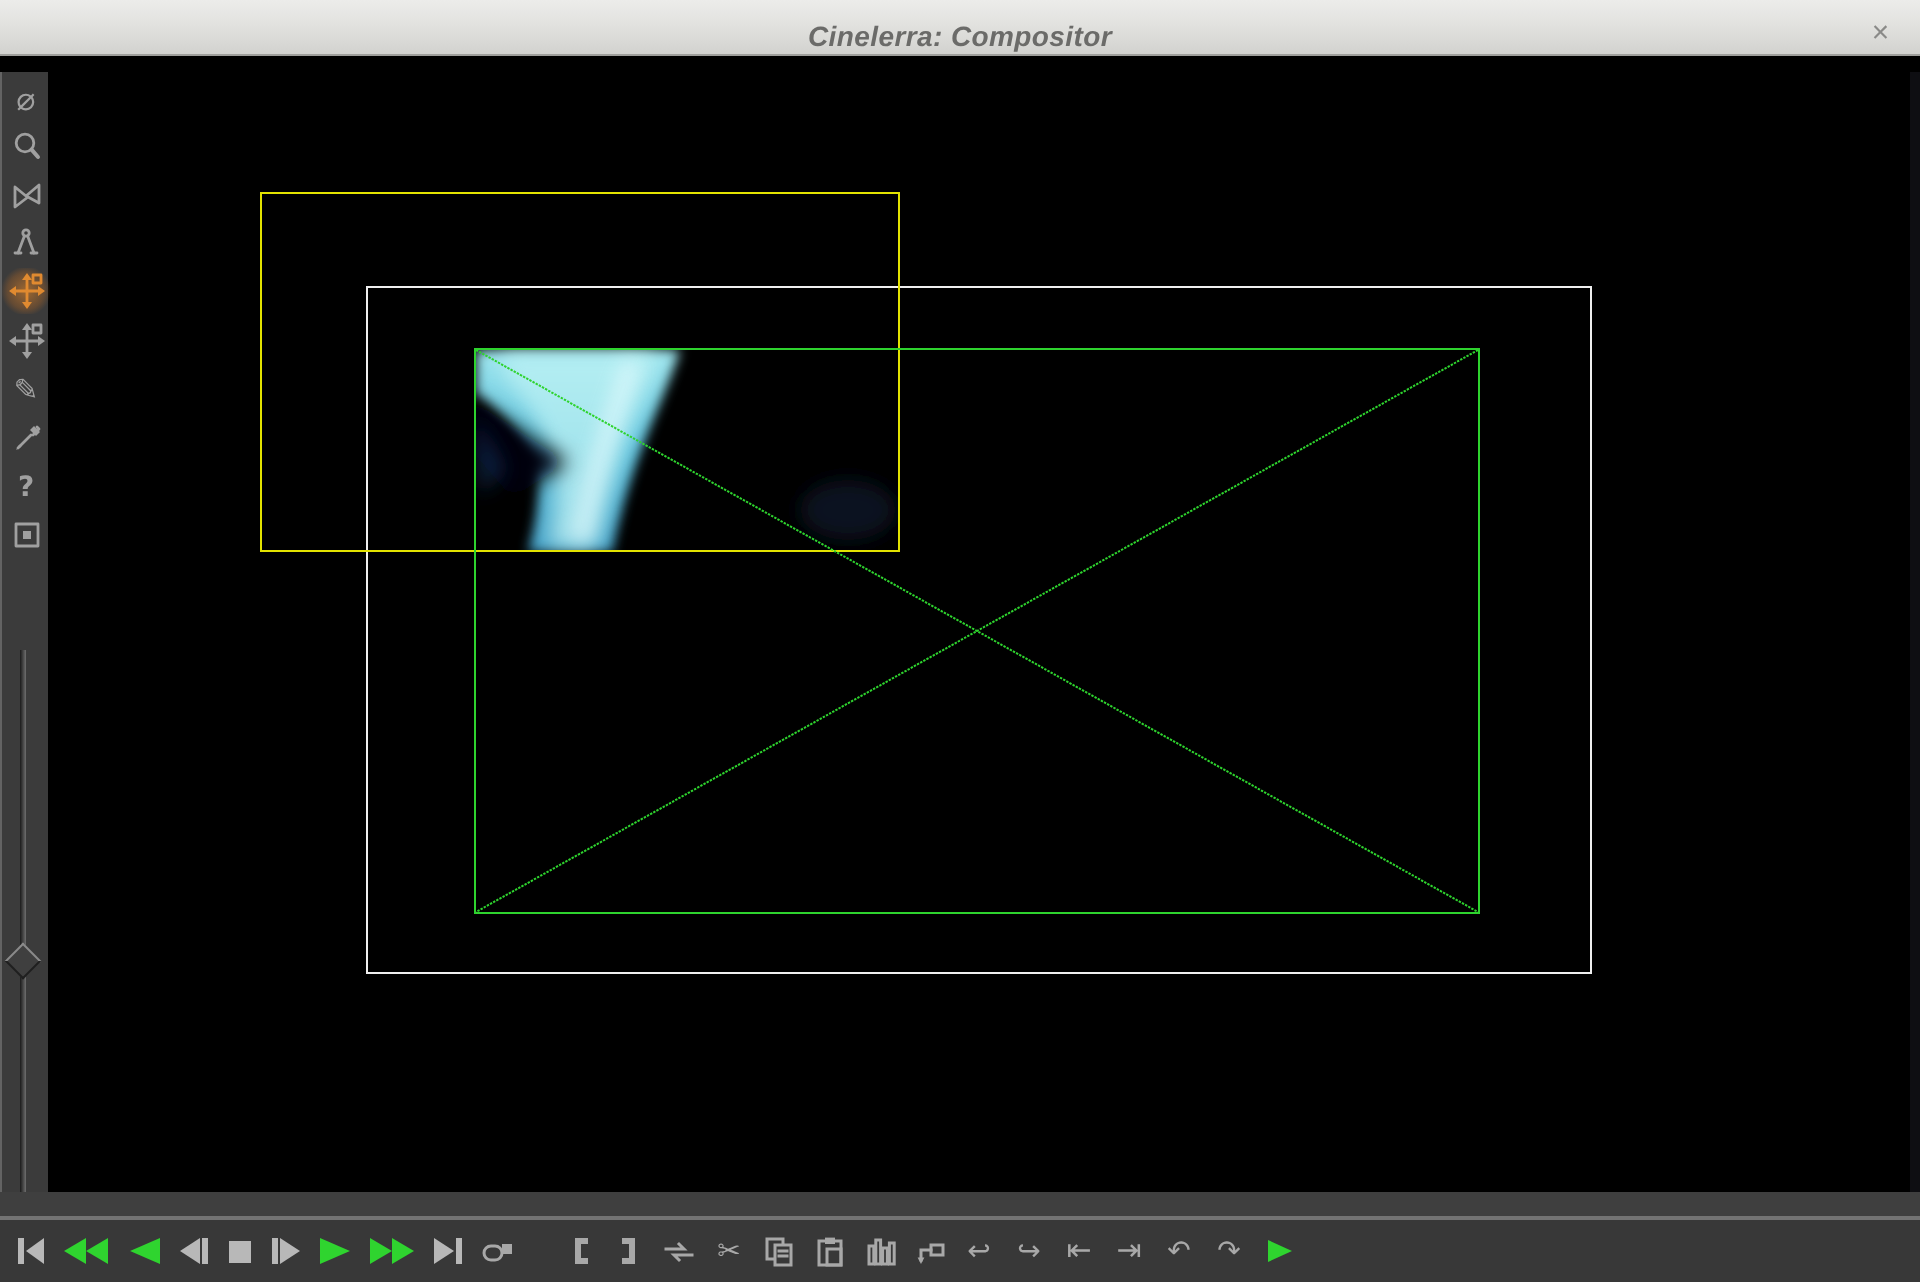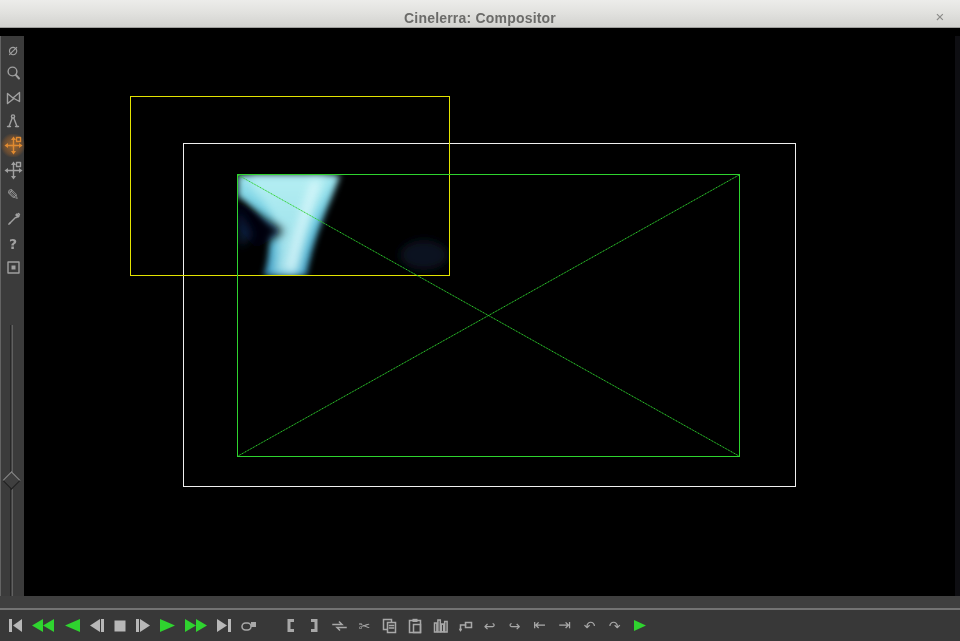--- a/index.html
+++ b/index.html
@@ -5,21 +5,21 @@
   html,body{margin:0;padding:0;background:#222;}
   .win{
     position:relative;width:960px;height:641px;overflow:hidden;
     background:#000;font-family:"Liberation Sans","DejaVu Sans",sans-serif;
     user-select:none;
   }
   
   .titlebar{
     position:absolute;left:0;top:0;width:960px;height:28px;
     background:linear-gradient(to bottom,#ececea 0%,#e2e2df 45%,#d2d2cf 100%);
-    border-bottom:1px solid #9f9f9c;box-sizing:border-box;
+    border-bottom:1px solid #9f9f9c;box-sizing:border-box;font-style:italic;
   }
   .titlebar .title{
     position:absolute;left:0;right:0;top:0;height:36px;line-height:36px;
     text-align:center;font-size:14px;font-weight:600;color:#6b6b69;letter-spacing:.2px;
   }
   .close-btn{
     position:absolute;right:10px;top:0;height:36px;line-height:34px;width:20px;
     text-align:center;font-size:15px;color:#8a8a88;cursor:pointer;
   }
   

